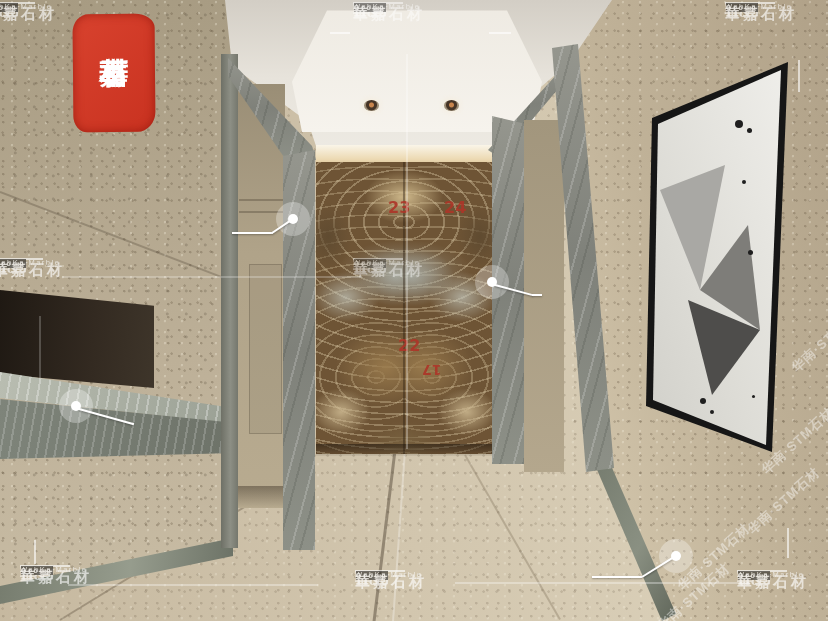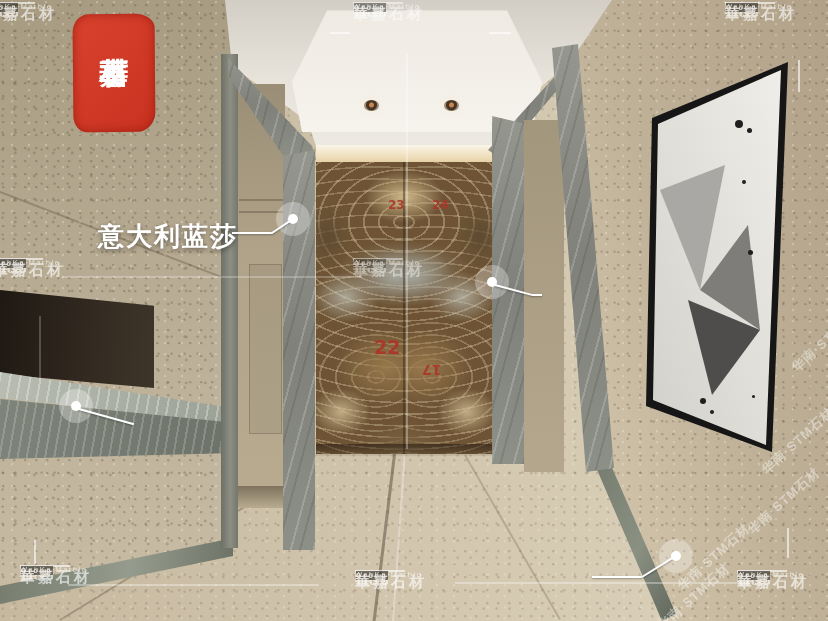--- a/index.html
+++ b/index.html
@@ -124,23 +124,23 @@
       radial-gradient(ellipse 42px 34px at 25px 250px, rgba(206,186,146,.85), transparent 70%),
       radial-gradient(ellipse 50px 30px at 88px 280px, rgba(120,98,64,.9), transparent 70%),
       repeating-radial-gradient(ellipse 90px 70px at 85px 60px, rgba(228,212,176,0) 0 6px, rgba(228,212,176,.35) 6px 8px, transparent 8px 15px),
       repeating-radial-gradient(ellipse 80px 60px at 60px 215px, rgba(228,212,176,0) 0 7px, rgba(225,208,170,.3) 7px 9px, transparent 9px 16px);}
   .onyx-l{left:316px;} .onyx-r{left:404px;transform:scaleX(-1);}
   .onyx-band{left:316px;top:230px;width:176px;height:80px;
     background:radial-gradient(ellipse 50% 50% at 50% 50%, rgba(174,178,170,.5), transparent 75%);}
   .onyx-seam{left:403px;top:162px;width:2px;height:292px;background:rgba(40,28,16,.4);}
   .onyx-shadow{left:316px;top:444px;width:176px;height:12px;
     background:linear-gradient(180deg,rgba(30,22,14,.55),rgba(30,22,14,.05));}
-  .slab-num{color:#ad3528;font-weight:bold;font-size:12px;opacity:.9;font-family:"DejaVu Sans",sans-serif;}
-  .sn-23{left:388px;top:198px;} .sn-24{left:432px;top:198px;}
-  .sn-22{left:374px;top:336px;font-size:19px;} .sn-17{left:422px;top:362px;font-size:14px;transform:rotate(180deg);}
+  .slab-num{color:#ad3528;font-weight:bold;font-size:16px;opacity:.9;font-family:"DejaVu Sans",sans-serif;}
+  .sn-23{left:388px;top:198px;} .sn-24{left:444px;top:198px;}
+  .sn-22{left:398px;top:336px;font-size:16px;} .sn-17{left:422px;top:362px;font-size:14px;transform:rotate(180deg);}
 
   
   .art-frame{left:640px;top:58px;width:152px;height:400px;
     clip-path:polygon(12px 60px,148px 4px,132px 394px,6px 348px);background:#161616;}
   .art-canvas{left:640px;top:58px;width:152px;height:400px;
     clip-path:polygon(18px 66px,141px 12px,126px 387px,13px 342px);
     background:linear-gradient(250deg,#f0efeb,#dddcd6 60%,#cfcec8);}
   .art-canvas .tri{position:absolute;left:0;top:0;width:152px;height:400px;}
   .tri-1{clip-path:polygon(20px 132px,85px 107px,60px 232px);background:#a9a8a4;}
   .tri-2{clip-path:polygon(60px 232px,108px 167px,120px 272px);background:#7e7d79;}
@@ -361,21 +361,20 @@
   <div class="reg reg-2"></div>
   <div class="reg reg-3"></div>
   <div class="reg reg-4"></div>
   <div class="reg reg-5"></div>
   <div class="reg reg-6"></div>
   <div class="reg reg-7"></div>
   <div class="reg reg-8"></div>
   <div class="reg reg-9"></div>
   <div class="reg reg-10"></div>
 
-  <span class="callout-text lbl-1">意大利蓝莎</span>
   <div class="cl-line l1-h"></div>
   <div class="cl-line l1-a"></div>
   <div class="cl-halo l1-halo"></div>
   <div class="cl-dot l1-dot"></div>
 
   <div class="cl-line l2-a"></div>
   <div class="cl-line l2-h"></div>
   <div class="cl-halo l2-halo"></div>
   <div class="cl-dot l2-dot"></div>
 

